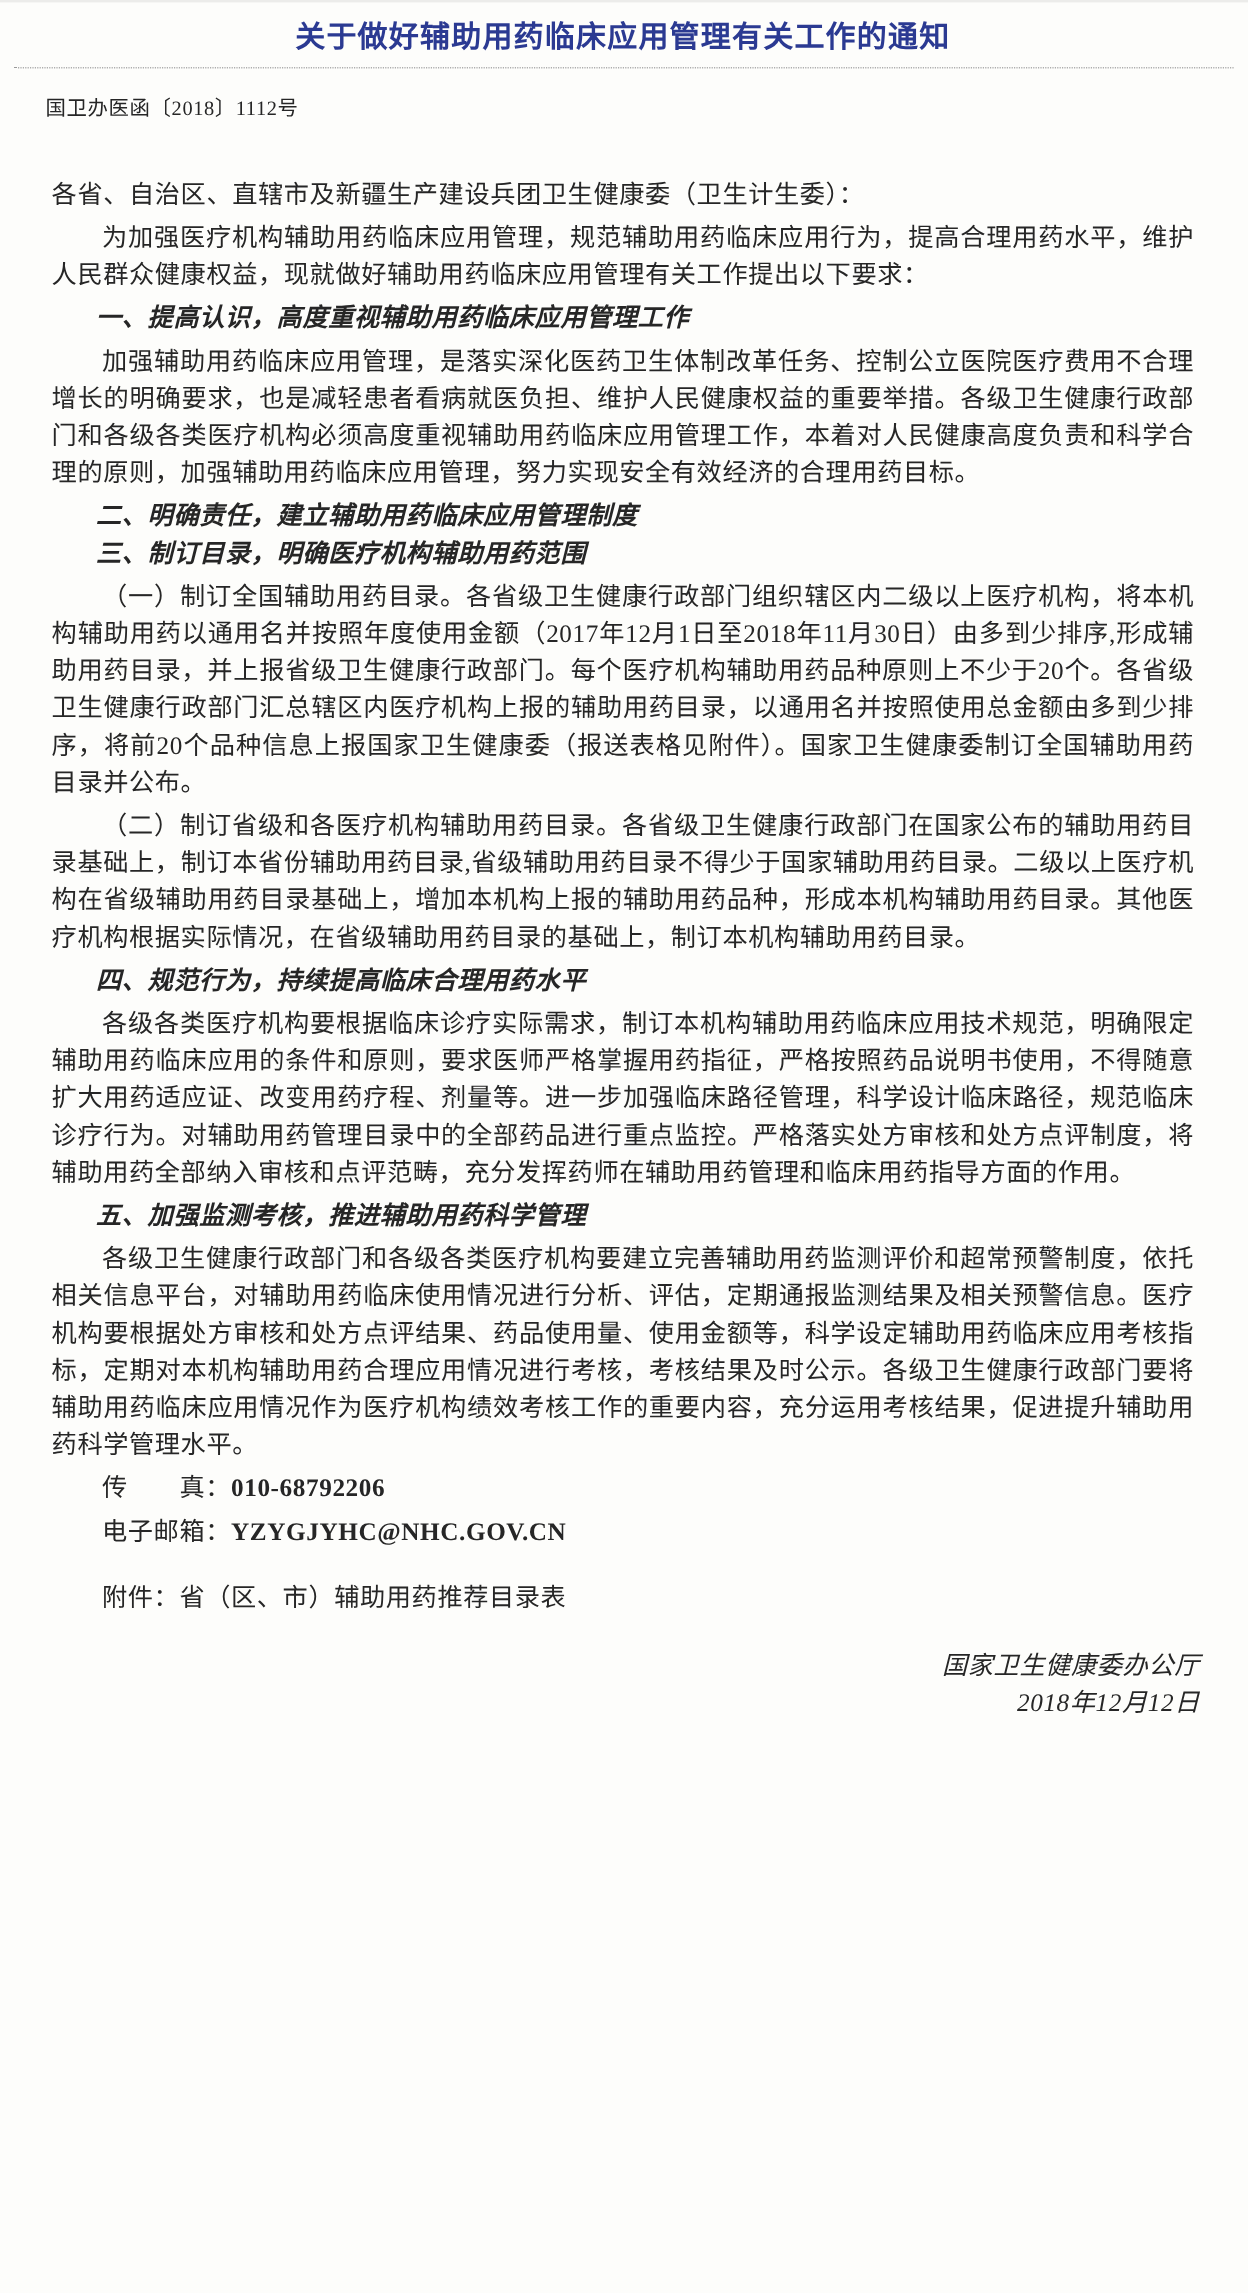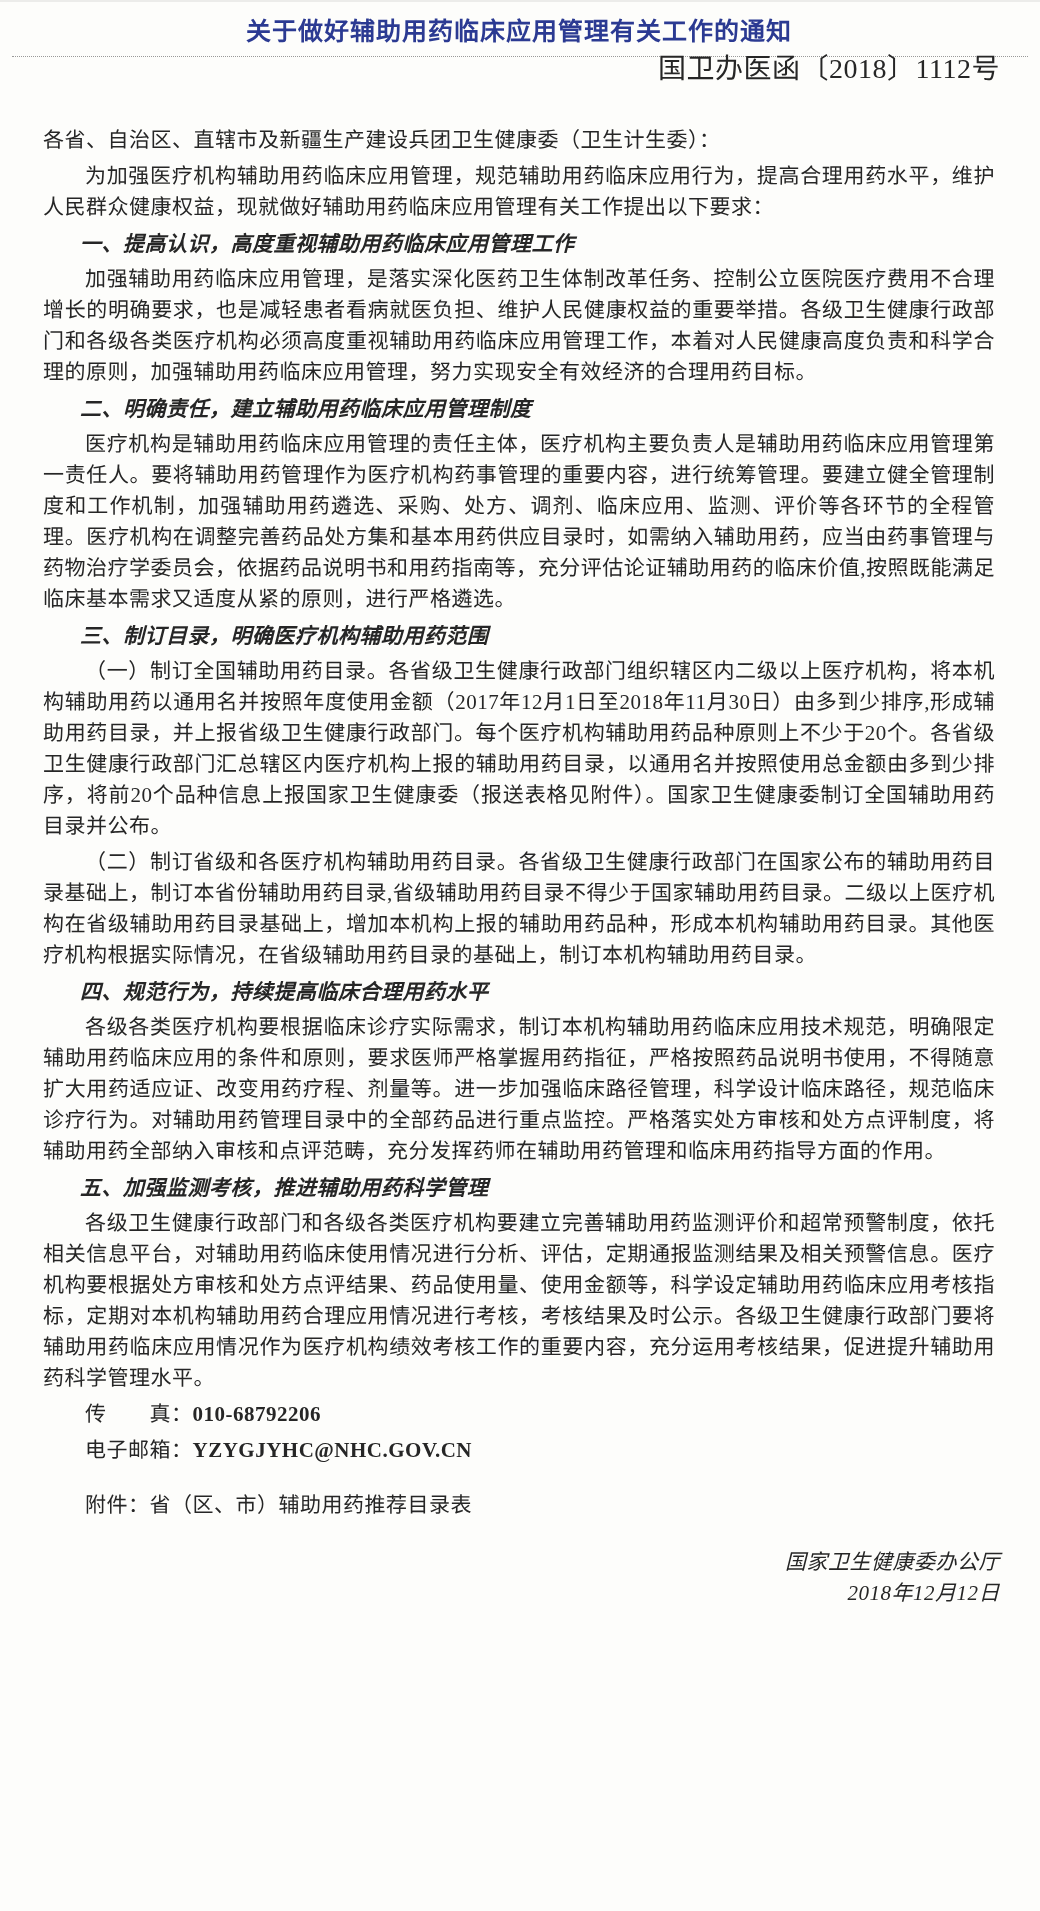--- a/index.html
+++ b/index.html
@@ -25,22 +25,23 @@
     line-height: 30px;
     letter-spacing: 1px;
   }
   .title-divider {
     height: 0;
     border: 0;
     border-top: 1px dotted #999999;
     margin: 10px -28px 0 -26px;
   }
   .doc-number {
-    text-align: right;
-    font-size: 28px;
+    margin-top: 22px;
+    text-align: left;
+    font-size: 17px;
     line-height: 24px;
     letter-spacing: 0.5px;
   }
   .doc-body {
     margin-top: 44px;
     font-size: 21px;
     line-height: 31px;
     text-align: justify;
     letter-spacing: 0.5px;
   }
@@ -82,21 +83,20 @@
   <div class="doc-body">
 
     <p class="no-indent">各省、自治区、直辖市及新疆生产建设兵团卫生健康委（卫生计生委）：</p>
 
     <p>为加强医疗机构辅助用药临床应用管理，规范辅助用药临床应用行为，提高合理用药水平，维护人民群众健康权益，现就做好辅助用药临床应用管理有关工作提出以下要求：</p>
 
     <h2>一、提高认识，高度重视辅助用药临床应用管理工作</h2>
     <p>加强辅助用药临床应用管理，是落实深化医药卫生体制改革任务、控制公立医院医疗费用不合理增长的明确要求，也是减轻患者看病就医负担、维护人民健康权益的重要举措。各级卫生健康行政部门和各级各类医疗机构必须高度重视辅助用药临床应用管理工作，本着对人民健康高度负责和科学合理的原则，加强辅助用药临床应用管理，努力实现安全有效经济的合理用药目标。</p>
 
     <h2>二、明确责任，建立辅助用药临床应用管理制度</h2>
-    <p>医疗机构是辅助用药临床应用管理的责任主体，医疗机构主要负责人是辅助用药临床应用管理第一责任人。要将辅助用药管理作为医疗机构药事管理的重要内容，进行统筹管理。要建立健全管理制度和工作机制，加强辅助用药遴选、采购、处方、调剂、临床应用、监测、评价等各环节的全程管理。医疗机构在调整完善药品处方集和基本用药供应目录时，如需纳入辅助用药，应当由药事管理与药物治疗学委员会，依据药品说明书和用药指南等，充分评估论证辅助用药的临床价值,按照既能满足临床基本需求又适度从紧的原则，进行严格遴选。</p>
 
     <h2>三、制订目录，明确医疗机构辅助用药范围</h2>
     <p>（一）制订全国辅助用药目录。各省级卫生健康行政部门组织辖区内二级以上医疗机构，将本机构辅助用药以通用名并按照年度使用金额（2017年12月1日至2018年11月30日）由多到少排序,形成辅助用药目录，并上报省级卫生健康行政部门。每个医疗机构辅助用药品种原则上不少于20个。各省级卫生健康行政部门汇总辖区内医疗机构上报的辅助用药目录，以通用名并按照使用总金额由多到少排序，将前20个品种信息上报国家卫生健康委（报送表格见附件）。国家卫生健康委制订全国辅助用药目录并公布。</p>
     <p>（二）制订省级和各医疗机构辅助用药目录。各省级卫生健康行政部门在国家公布的辅助用药目录基础上，制订本省份辅助用药目录,省级辅助用药目录不得少于国家辅助用药目录。二级以上医疗机构在省级辅助用药目录基础上，增加本机构上报的辅助用药品种，形成本机构辅助用药目录。其他医疗机构根据实际情况，在省级辅助用药目录的基础上，制订本机构辅助用药目录。</p>
 
     <h2>四、规范行为，持续提高临床合理用药水平</h2>
     <p>各级各类医疗机构要根据临床诊疗实际需求，制订本机构辅助用药临床应用技术规范，明确限定辅助用药临床应用的条件和原则，要求医师严格掌握用药指征，严格按照药品说明书使用，不得随意扩大用药适应证、改变用药疗程、剂量等。进一步加强临床路径管理，科学设计临床路径，规范临床诊疗行为。对辅助用药管理目录中的全部药品进行重点监控。严格落实处方审核和处方点评制度，将辅助用药全部纳入审核和点评范畴，充分发挥药师在辅助用药管理和临床用药指导方面的作用。</p>
 
     <h2>五、加强监测考核，推进辅助用药科学管理</h2>
     <p>各级卫生健康行政部门和各级各类医疗机构要建立完善辅助用药监测评价和超常预警制度，依托相关信息平台，对辅助用药临床使用情况进行分析、评估，定期通报监测结果及相关预警信息。医疗机构要根据处方审核和处方点评结果、药品使用量、使用金额等，科学设定辅助用药临床应用考核指标，定期对本机构辅助用药合理应用情况进行考核，考核结果及时公示。各级卫生健康行政部门要将辅助用药临床应用情况作为医疗机构绩效考核工作的重要内容，充分运用考核结果，促进提升辅助用药科学管理水平。</p>

